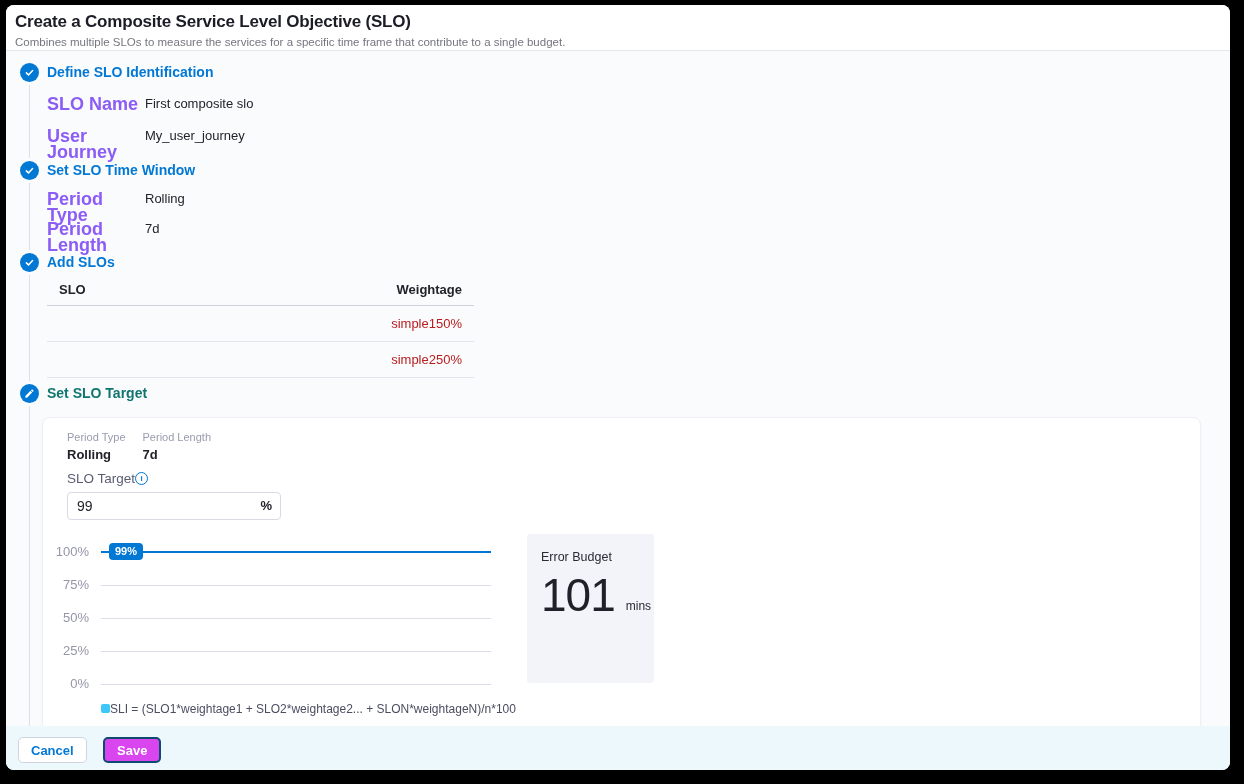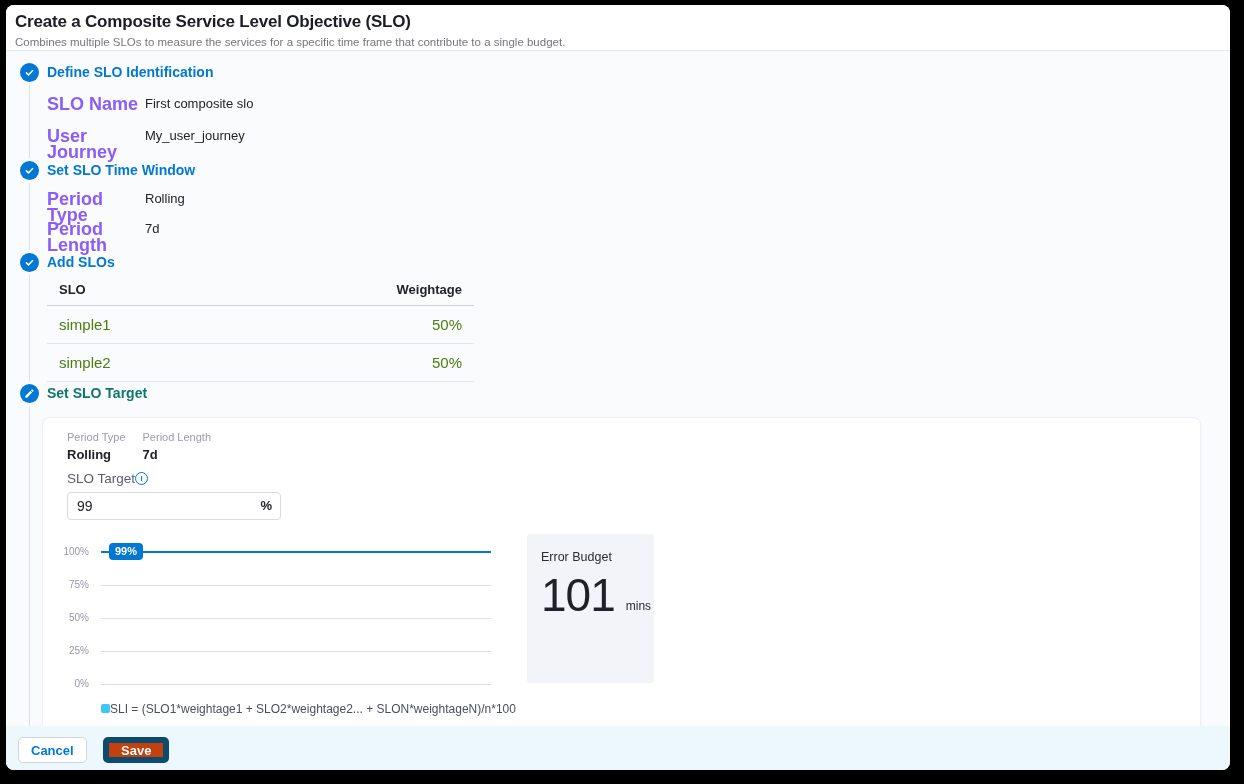--- a/index.html
+++ b/index.html
@@ -55,23 +55,23 @@
     font-size: 13px; color: #22222a; line-height: 16px;
   }
   
   .slo-table { position: absolute; left: 41px; top: 226px; width: 427px; }
   .slo-table .thead {
     display: flex; justify-content: space-between;
     padding: 5px 12px 8px 12px; border-bottom: 1px solid #cfd0da;
     font-size: 13px; font-weight: 700; color: #22222a;
   }
   .slo-table .trow {
-    display: flex; justify-content: space-between;
+    display: flex; justify-content: flex-end;
     padding: 10px 12px; border-bottom: 1px solid #e4e5ec;
-    font-size: 15px; color: #4d7c0f;
+    font-size: 13px; color: #b91c1c;
   }
   
   .target-card {
     position: absolute; left: 36px; top: 366px; width: 1159px; height: 330px;
     background: #fff; border: 1px solid #eff0f5; border-radius: 8px;
     box-shadow: 0 1px 3px rgba(40,41,61,0.04);
   }
   .period-cols { position: absolute; left: 24px; top: 13px; display: flex; gap: 17px; }
   .period-col .p-label { font-size: 11px; color: #9a9bae; }
   .period-col .p-value { font-size: 13px; font-weight: 700; color: #22222a; margin-top: 4px; }
@@ -94,21 +94,21 @@
     font-family: Liberation Sans, sans-serif;
     background: #fff; outline: none;
   }
   .input-suffix {
     position: absolute; right: 9px; top: 6px;
     font-size: 13px; font-weight: 700; color: #22222a;
   }
   
   .tick-label {
     position: absolute; left: 0; width: 46px; text-align: right;
-    font-size: 10px; color: #9596a8; line-height: 14px;
+    font-size: 13px; color: #9596a8; line-height: 14px;
   }
   .gridline { position: absolute; left: 58px; width: 390px; height: 1px; background: #dcdde8; }
   .target-line {
     position: absolute; left: 58px; top: 133px; width: 390px; height: 2px;
     background: #0278d5; cursor: pointer;
   }
   .target-badge {
     position: absolute; left: 66px; top: 125px; height: 17px;
     background: #0278d5; border-radius: 4px; padding: 0 6px;
     font-size: 11px; font-weight: 700; color: #fff; line-height: 17px;
@@ -135,21 +135,21 @@
     background: #edf8fd;
   }
   .btn {
     position: absolute; top: 11px; height: 26px;
     border-radius: 5px; font-size: 13px; font-weight: 700;
     padding: 0 12px; cursor: pointer;
     font-family: "Liberation Sans", "DejaVu Sans", sans-serif;
     display: inline-flex; align-items: center;
   }
   .btn-cancel { left: 12px; background: #fff; border: 1px solid #d0d4de; color: #0278d5; }
-  .btn-save { left: 97px; background: #c2410c; border: 6px solid #0c4a6e; color: #fff; }
+  .btn-save { left: 97px; background: #d946ef; border: 2px solid #0c4a6e; color: #fff; }
 </style>
 </head>
 <body>
 
 <div class="window">
 
   <div class="win-header">
     <div class="win-title">Create a Composite Service Level Objective (SLO)</div>
     <div class="win-subtitle">Combines multiple SLOs to measure the services for a specific time frame that contribute to a single budget.</div>
   </div>

